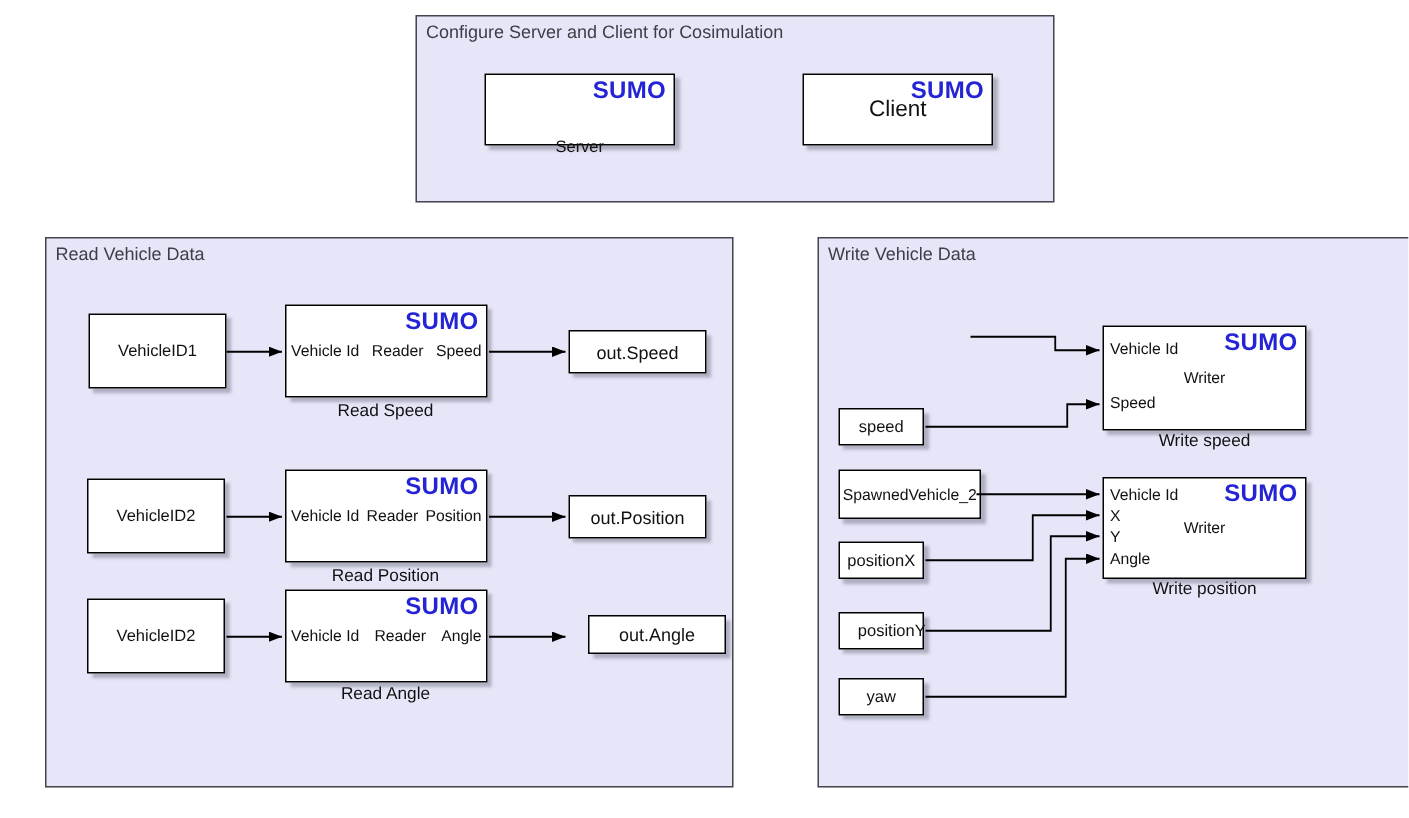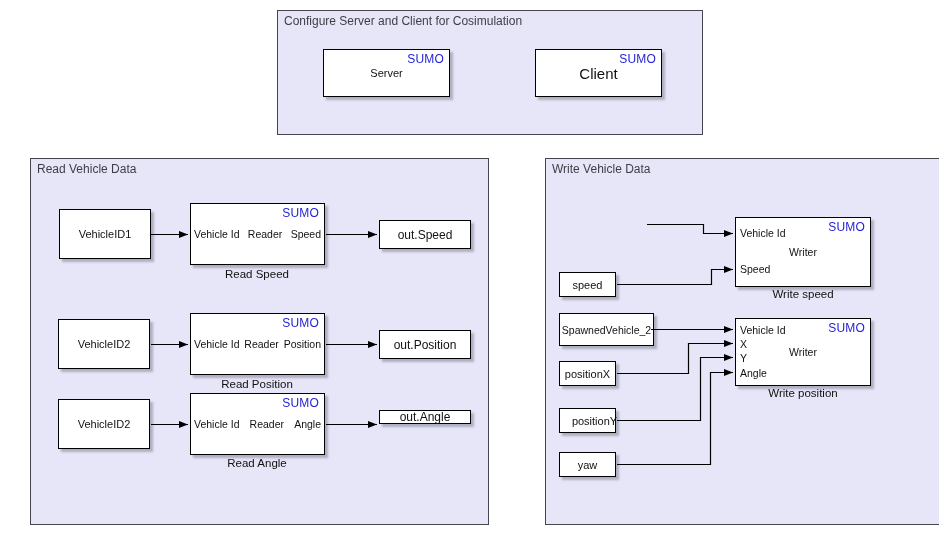--- a/index.html
+++ b/index.html
@@ -22,21 +22,21 @@
   }
   .cblock { display:flex; align-items:center; justify-content:center;
     font-size:11px; white-space:nowrap; }
   .cblock.small { font-size:10.5px; }
   .outblock { display:flex; align-items:center; justify-content:center;
     font-size:12px; white-space:nowrap; }
   .reader { display:flex; align-items:center; justify-content:space-between;
     padding:0 3px; font-size:10.5px; }
   .writer { font-size:10.5px; }
   .sumo {
-    position:absolute; top:2px; right:5px; font-size:12px; font-weight:normal;
+    position:absolute; top:2px; right:5px; font-size:16px; font-weight:bold;
     color:#2424D6; letter-spacing:0.2px;
   }
   .wport { position:absolute; left:4px; line-height:13px; white-space:nowrap; }
   .wcenter { position:absolute; left:0; right:0; top:50%;
     transform:translateY(-50%); text-align:center; }
   .caption { position:absolute; width:200px; text-align:center;
     font-size:11.5px; color:#111; white-space:nowrap; }
   svg.wires { position:absolute; left:0; top:0; pointer-events:none; }
   svg.wires polyline { pointer-events:stroke; }
 </style>
@@ -44,21 +44,21 @@
 <body>
 
 <div id="canvas">
 
   <div class="area" style="left:277px; top:10px; width:426px; height:125px;">
     <div class="area-title">Configure Server and Client for Cosimulation</div>
   </div>
 
   <div class="block writer" style="left:323px; top:49px; width:127px; height:48px;">
     <span class="sumo">SUMO</span>
-    <span class="wcenter" style="font-size:11px;">Server</span>
+    <span class="wcenter" style="font-size:11px;margin-top:25px;">Server</span>
   </div>
 
   <div class="block writer" style="left:535px; top:49px; width:127px; height:48px;">
     <span class="sumo">SUMO</span>
     <span class="wcenter" style="font-size:15px;text-align:center;">Client</span>
   </div>
 
   <div class="area" style="left:30px; top:158px; width:459px; height:367px;">
     <div class="area-title">Read Vehicle Data</div>
   </div>
@@ -100,21 +100,21 @@
   </div>
 
   <div class="block reader" style="left:190px; top:393px; width:135px; height:62px;">
     <span class="sumo">SUMO</span>
     <span>Vehicle Id</span>
     <span>Reader</span>
     <span>Angle</span>
   </div>
   <div class="caption" style="left:157px; top:457px;">Read Angle</div>
 
-  <div class="block outblock" style="left:379px; top:410px; width:92px; height:14px;">
+  <div class="block outblock" style="left:392px; top:410px; width:92px; height:26px;">
     <span>out.Angle</span>
   </div>
 
   <div class="area" style="left:513px; top:158px; width:407px; height:367px;margin-left:32px;">
     <div class="area-title">Write Vehicle Data</div>
   </div>
 
 
   <div class="block cblock" style="left:559px; top:272px; width:57px; height:25px;">
     <span>speed</span>

